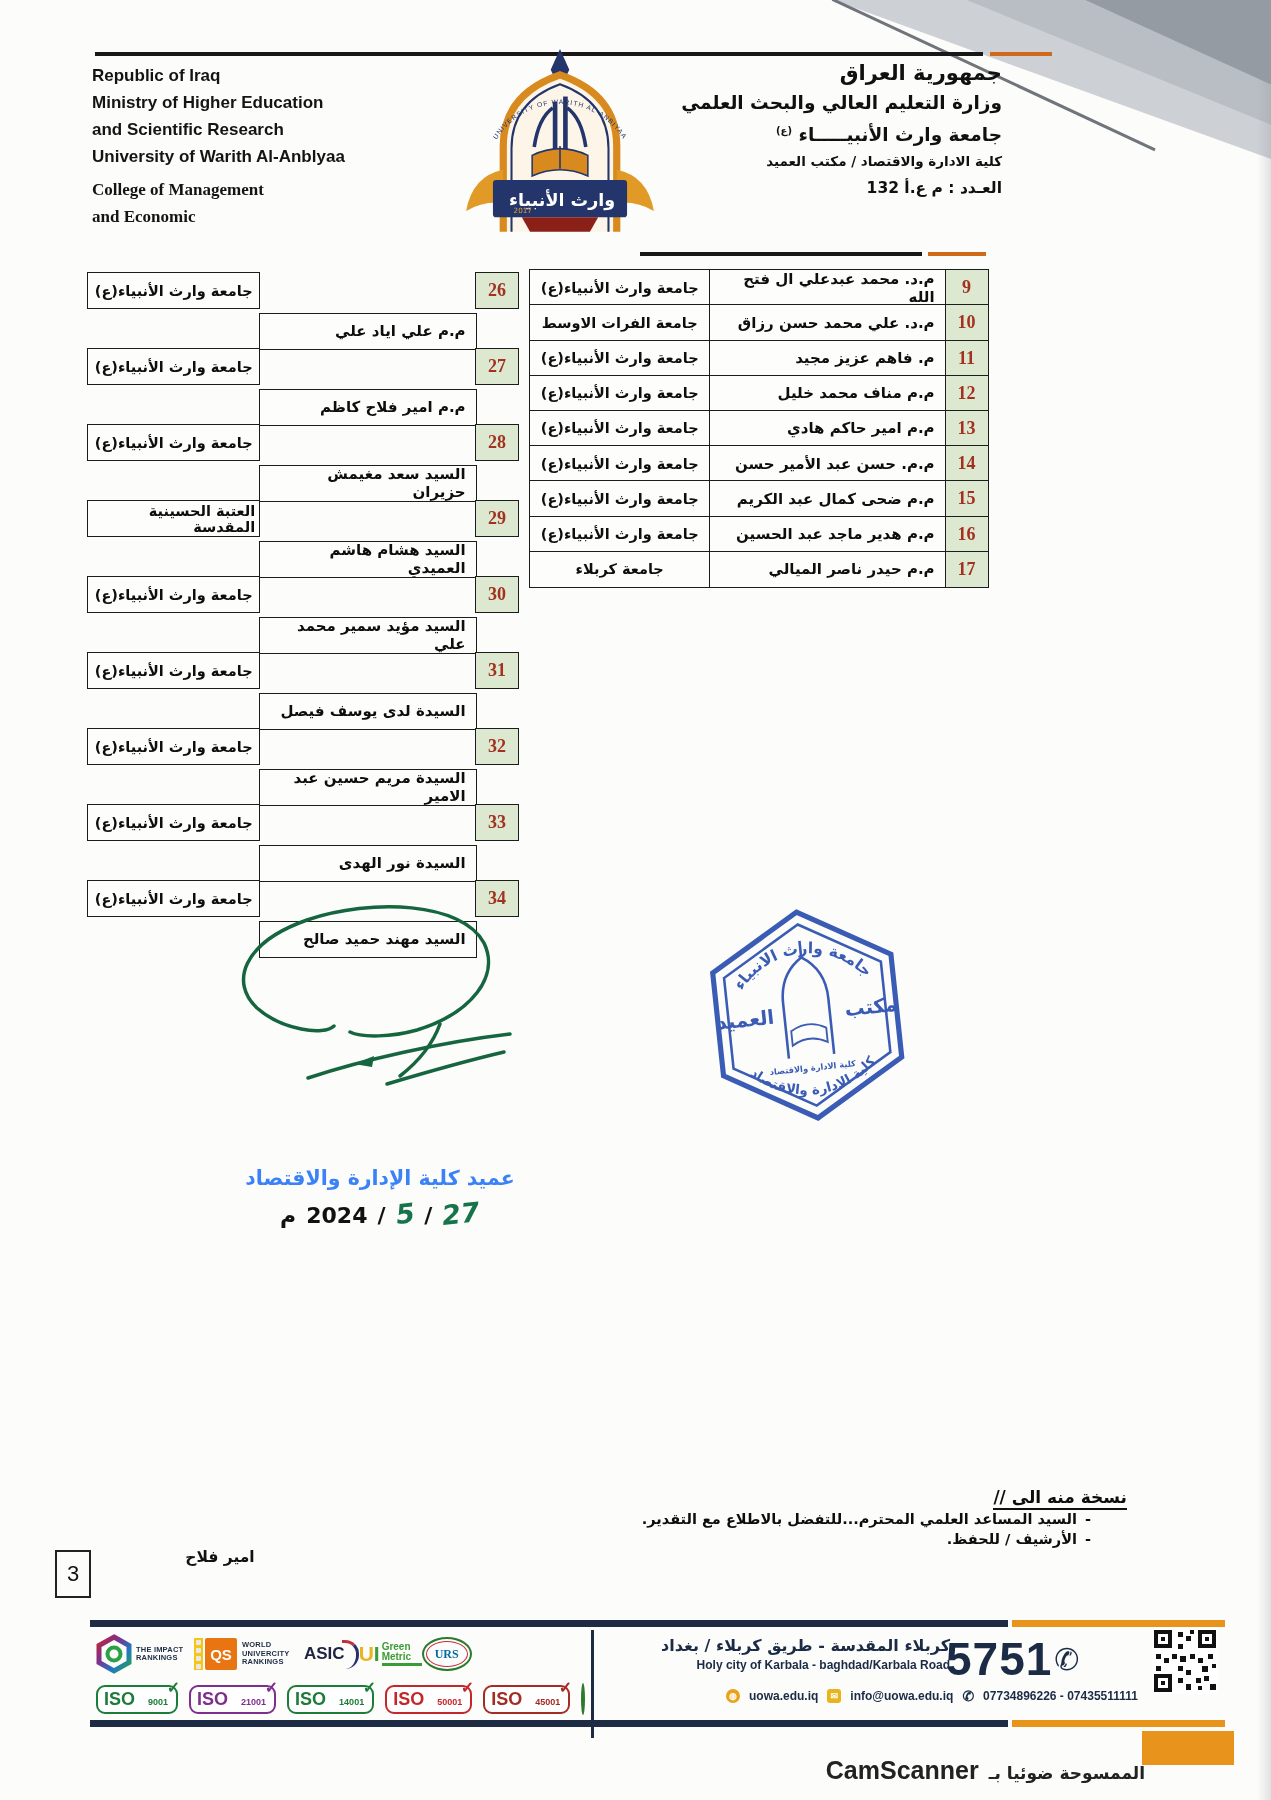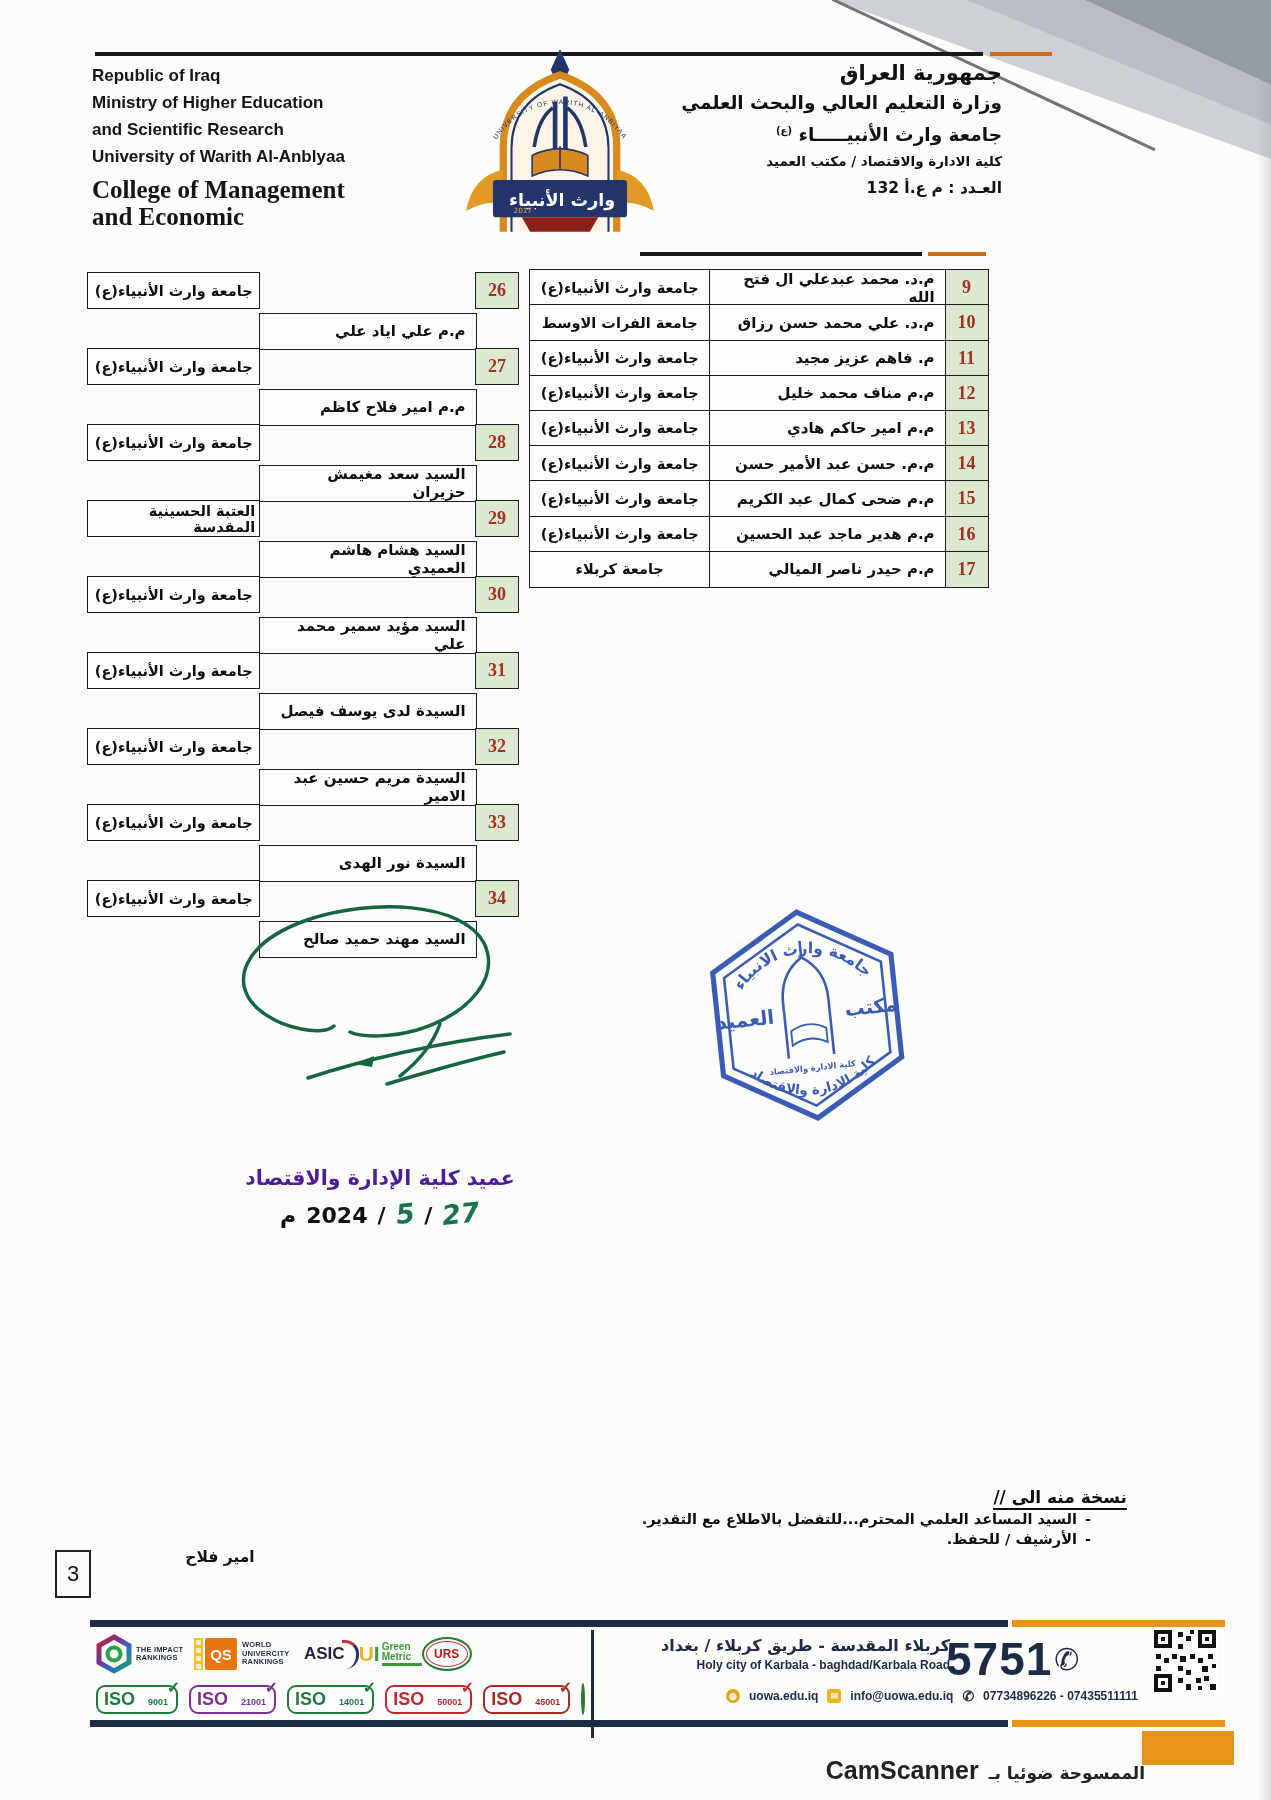--- a/index.html
+++ b/index.html
@@ -15,21 +15,21 @@
              clip-path:polygon(12% 0,100% 0,100% 88%);}
   .fold-crease{left:833px;top:-2px;width:356px;height:3px;background:#70757b;
                transform:rotate(25deg);transform-origin:left top;}
   .edge-right{right:0;top:0;width:14px;height:1800px;
               background:linear-gradient(to left,rgba(150,155,160,.28),rgba(150,155,160,0));}
   
   .rule{height:4px;background:#181818;}
   .rule.orange{background:#d06a1a;}
   .hdr-en{left:92px;top:62px;width:330px;font-family:"Liberation Sans",sans-serif;
           font-weight:bold;font-size:17px;line-height:27px;color:#141414;}
-  .hdr-en .serif{font-family:"Liberation Serif",serif;font-size:25px;}
+  .hdr-en .serif{font-family:"Liberation Serif",serif;font-size:17px;}
   .hdr-en .gap{height:6px;}
   .hdr-ar{left:620px;top:58px;width:382px;direction:rtl;text-align:right;color:#101010;}
   .hdr-ar .l1{font-size:21px;font-weight:bold;line-height:30px;}
   .hdr-ar .l2{font-size:18.5px;font-weight:bold;line-height:29px;}
   .hdr-ar .l3{font-size:18.5px;font-weight:bold;line-height:28px;}
   .hdr-ar .l3 .ps{font-size:10px;vertical-align:super;}
   .hdr-ar .l4{font-size:13.5px;font-weight:bold;line-height:25px;}
   .hdr-ar .l5,.hdr-ar .l6{font-size:15.5px;font-weight:bold;line-height:28px;}
   
   .tblhalf{position:absolute;display:flex;flex-direction:column;direction:rtl;}
@@ -41,21 +41,21 @@
           font-family:"Liberation Serif",serif;font-size:18px;}
   .td.name{justify-content:flex-start;padding:0 10px;}
   .td.org{justify-content:center;padding:0 4px;font-size:14.5px;}
   .rt .num{width:45px;} .rt .name{width:237px;} .rt .org{width:181px;}
   .lt .num{width:44px;} .lt .name{width:218px;margin-top:40px;} .lt .org{width:173px;}
   
   .stamp{left:688px;top:893px;width:238px;height:240px;transform:rotate(-6deg);opacity:.92;}
   .sig{left:212px;top:888px;width:300px;height:215px;}
   .sigblock{left:120px;top:1160px;width:520px;text-align:center;direction:rtl;}
   .sigblock .nm{font-size:27px;font-weight:bold;color:#111;}
-  .sigblock .tt{font-size:20.5px;font-weight:bold;color:#4c1d95;margin-top:6px;}
+  .sigblock .tt{font-size:20.5px;font-weight:bold;color:#3b82f6;margin-top:6px;}
   .dateline{display:flex;direction:rtl;justify-content:center;align-items:baseline;
             gap:10px;margin-top:8px;font-size:22px;font-weight:bold;color:#111;}
   .dateline .hand{color:#17744a;font-size:27px;font-family:"DejaVu Sans",sans-serif;
                   font-style:italic;transform:rotate(-6deg);display:inline-block;}
   
   .copies{left:527px;top:1487px;width:600px;direction:rtl;text-align:right;color:#0d0d0d;}
   .copies .hd{display:inline-block;font-size:17px;font-weight:bold;
               border-bottom:2.5px solid #111;padding-bottom:1px;}
   .copies .it{display:flex;direction:rtl;gap:8px;padding-right:36px;font-size:14.5px;
               font-weight:bold;line-height:19.5px;}
@@ -87,21 +87,21 @@
             border-radius:0 14px 14px 0;margin-left:-3px;}
   .gm{display:flex;align-items:center;gap:2px;}
   .gm .ui{font-family:"Liberation Sans",sans-serif;font-weight:bold;font-size:21px;}
   .gm .ui .u{color:#e8b420;} .gm .ui .i{color:#3a9c35;}
   .gm .gtxt{font-family:"Liberation Sans",sans-serif;font-weight:bold;font-size:10px;
             line-height:10px;color:#3a9c35;}
   .gm .gtxt .bar{height:3px;background:#3a9c35;margin-top:1px;}
   .urs{width:46px;height:30px;border:2.5px solid #2c7a2c;border-radius:50%;
        display:flex;align-items:center;justify-content:center;position:relative;}
   .urs::after{content:"";position:absolute;inset:2px;border:1.5px solid #c23040;border-radius:50%;}
-  .urs span{font-family:Liberation Sans, sans-serif;font-weight:bold;font-size:12px;color:#b91c1c;}
+  .urs span{font-family:Liberation Serif, serif;font-weight:bold;font-size:12px;color:#0369a1;}
   .isorow{left:96px;top:1683px;width:470px;display:flex;gap:11px;align-items:center;}
   .iso{position:relative;border-radius:9px;padding:2px 8px 2px 6px;background:#fff;
        display:flex;align-items:baseline;font-family:"Liberation Sans",sans-serif;font-weight:bold;}
   .iso .big{font-size:18px;} .iso .sm{font-size:9px;margin-left:13px;}
   .iso .chk{position:absolute;top:-9px;right:-4px;font-size:16px;}
   .iso.c1{border:2.5px solid #1e7c3a;color:#1e7c3a;}
   .iso.c2{border:2.5px solid #7e2f8e;color:#7e2f8e;}
   .iso.c3{border:2.5px solid #1e7c3a;color:#1e7c3a;}
   .iso.c4{border:2.5px solid #c3272b;color:#c3272b;}
   .iso.c5{border:2.5px solid #a32c24;color:#a32c24;}

